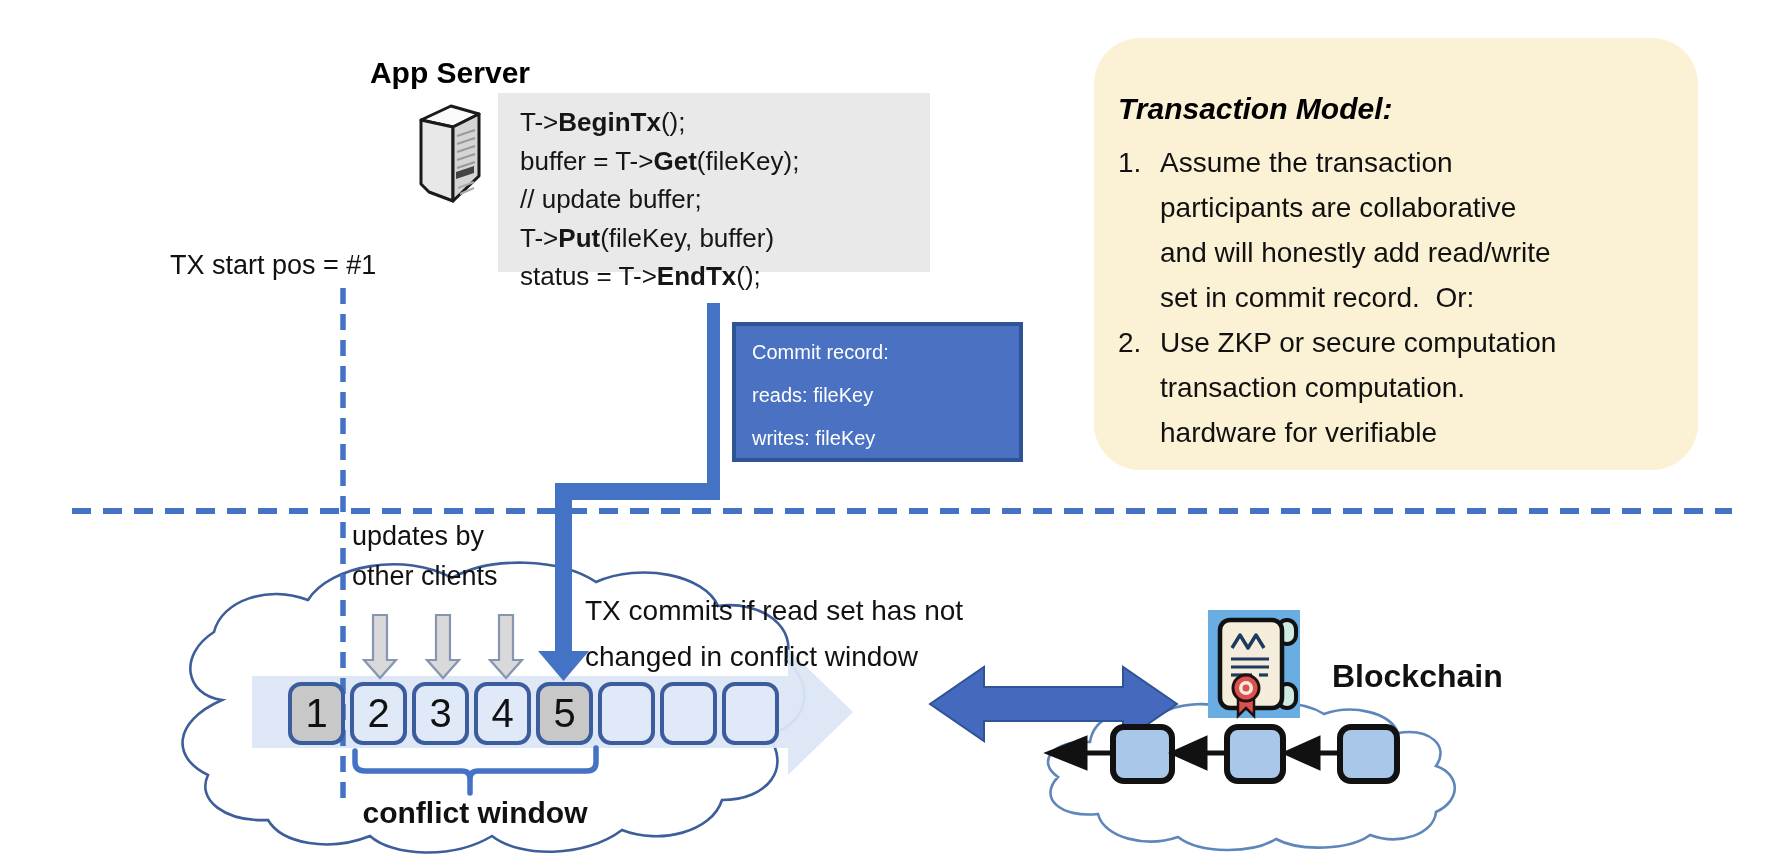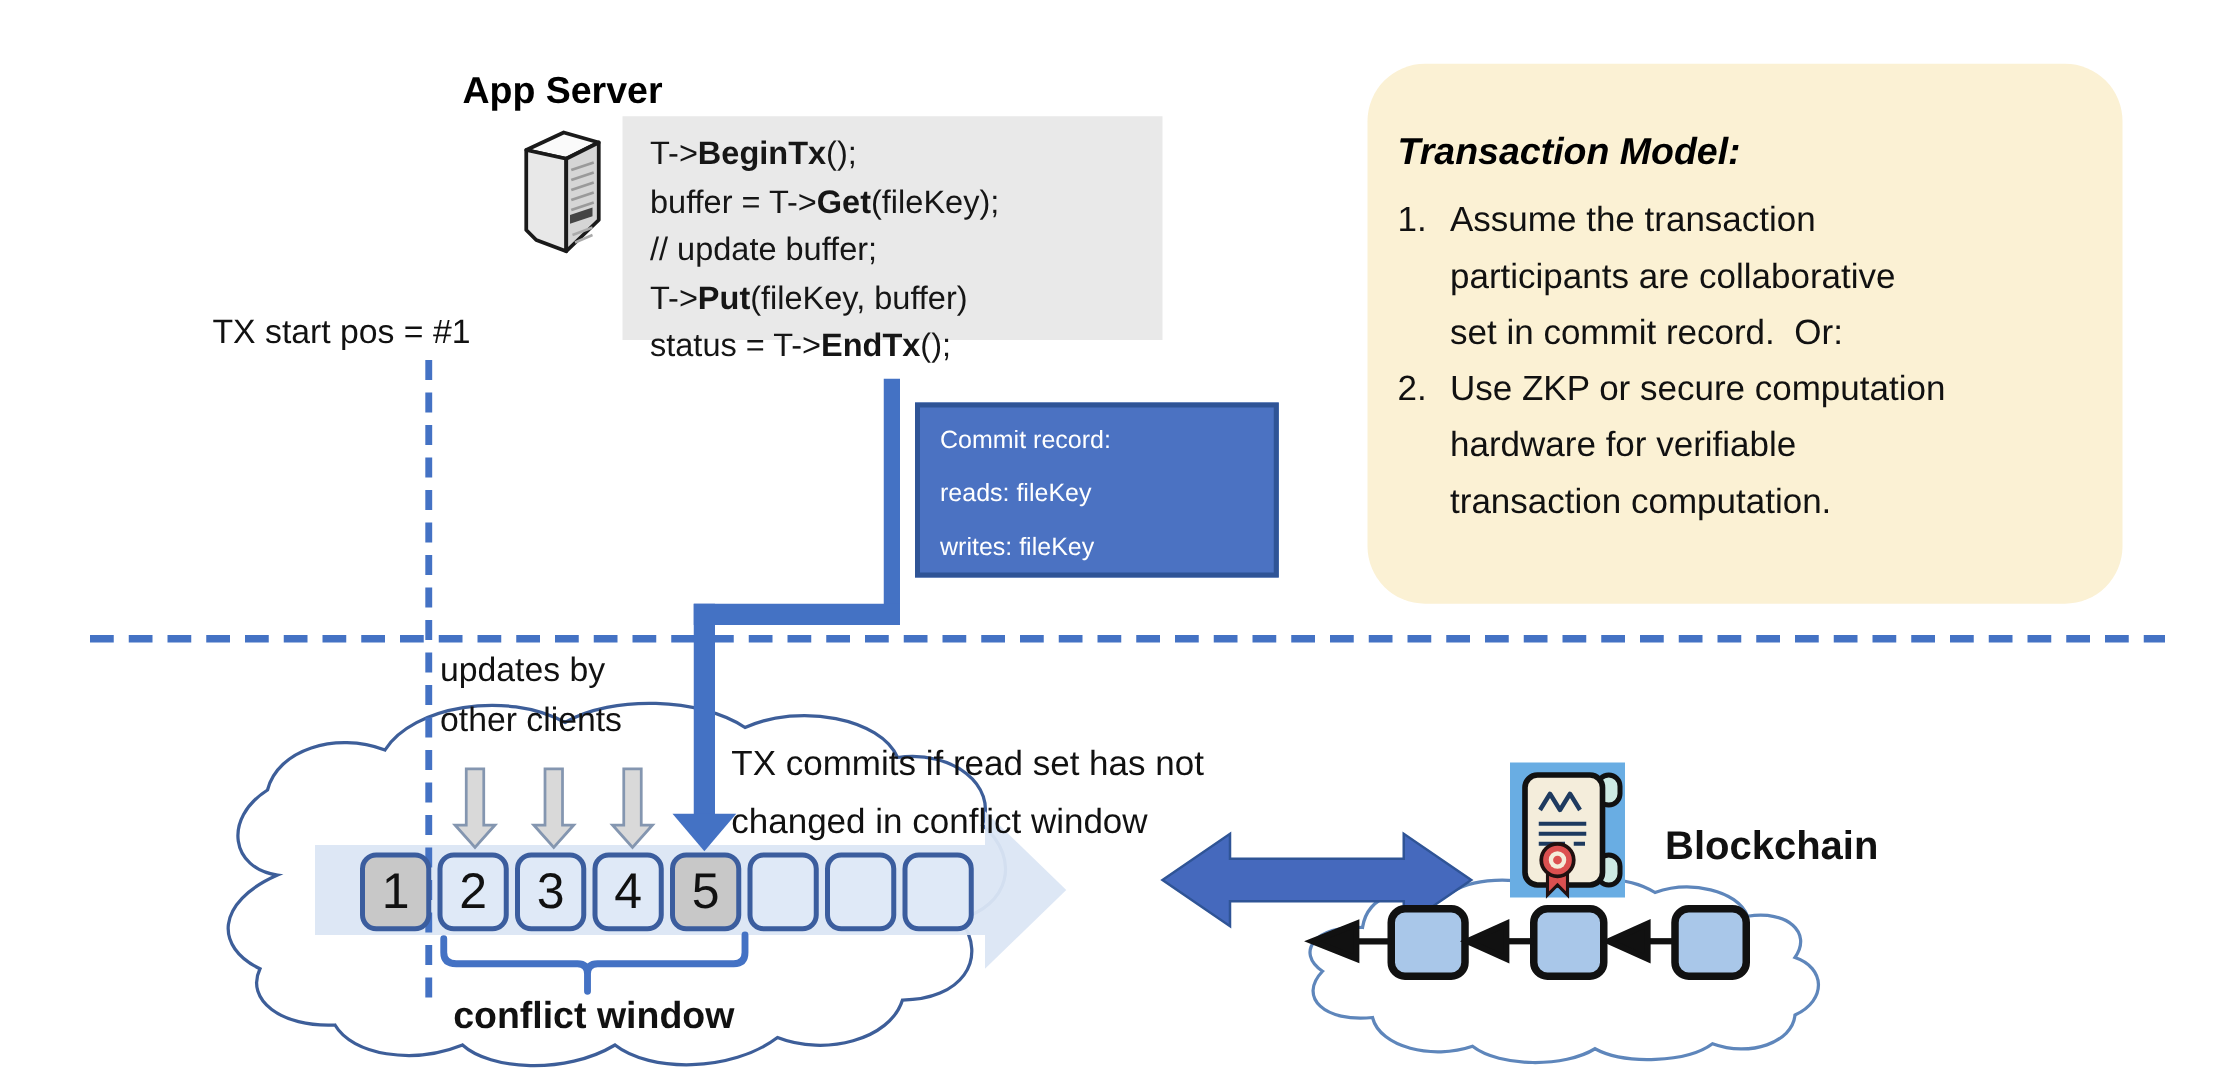--- a/index.html
+++ b/index.html
@@ -18,21 +18,21 @@
     padding:10px 0 0 22px;box-sizing:border-box;font-size:26px;line-height:38.5px;color:#161616;
   }
   .code-line b{font-weight:bold;}
 
   .commit-box{
     left:732px;top:322px;width:291px;height:140px;background:#4B72C2;border:4px solid #2F5496;
     box-sizing:border-box;color:#fff;font-size:20px;line-height:43px;padding:5px 0 0 16px;
   }
 
   .yellow-panel{
-    left:1094px;top:51px;width:604px;height:432px;background:#FBF1D4;border-radius:46px;
+    left:1094px;top:38px;width:604px;height:432px;background:#FBF1D4;border-radius:46px;
     box-sizing:border-box;padding:54px 20px 0 24px;
   }
   .model-title{font-size:30px;font-weight:bold;font-style:italic;color:#000;margin-bottom:14px;}
   .model-item{display:flex;font-size:28px;line-height:45px;color:#111;}
   .model-item .num{width:42px;flex:0 0 42px;}
   .model-item .item-lines{white-space:pre;}
 
   .tx-start{left:170px;top:250px;font-size:27px;}
   .updates-label{left:352px;top:516px;font-size:27px;line-height:40px;}
   .tx-commits{left:585px;top:588px;font-size:28px;line-height:46px;}
@@ -182,25 +182,25 @@
     <div>Commit record:</div>
     <div>reads: fileKey</div>
     <div>writes: fileKey</div>
   </div>
 
   <div class="abs yellow-panel">
     <div class="model-title">Transaction Model:</div>
     <div id="model-list">
         <div class="model-item">
           <span class="num">1.</span>
-          <div class="item-lines"><div>Assume the transaction</div><div>participants are collaborative</div><div>set in commit record.  Or:</div></div>
+          <div class="item-lines"><div>Assume the transaction</div><div>participants are collaborative</div><div>and will honestly add read/write</div><div>set in commit record.  Or:</div></div>
         </div>
         <div class="model-item">
           <span class="num">2.</span>
-          <div class="item-lines"><div>Use ZKP or secure computation</div><div>hardware for verifiable</div><div>transaction computation.</div></div>
+          <div class="item-lines"><div>Use ZKP or secure computation</div><div>transaction computation.</div><div>hardware for verifiable</div></div>
         </div>
       </div>
   </div>
 
   <div class="abs updates-label">
     <div>updates by</div>
     <div>other clients</div>
   </div>
 
   <div class="abs tx-commits">

